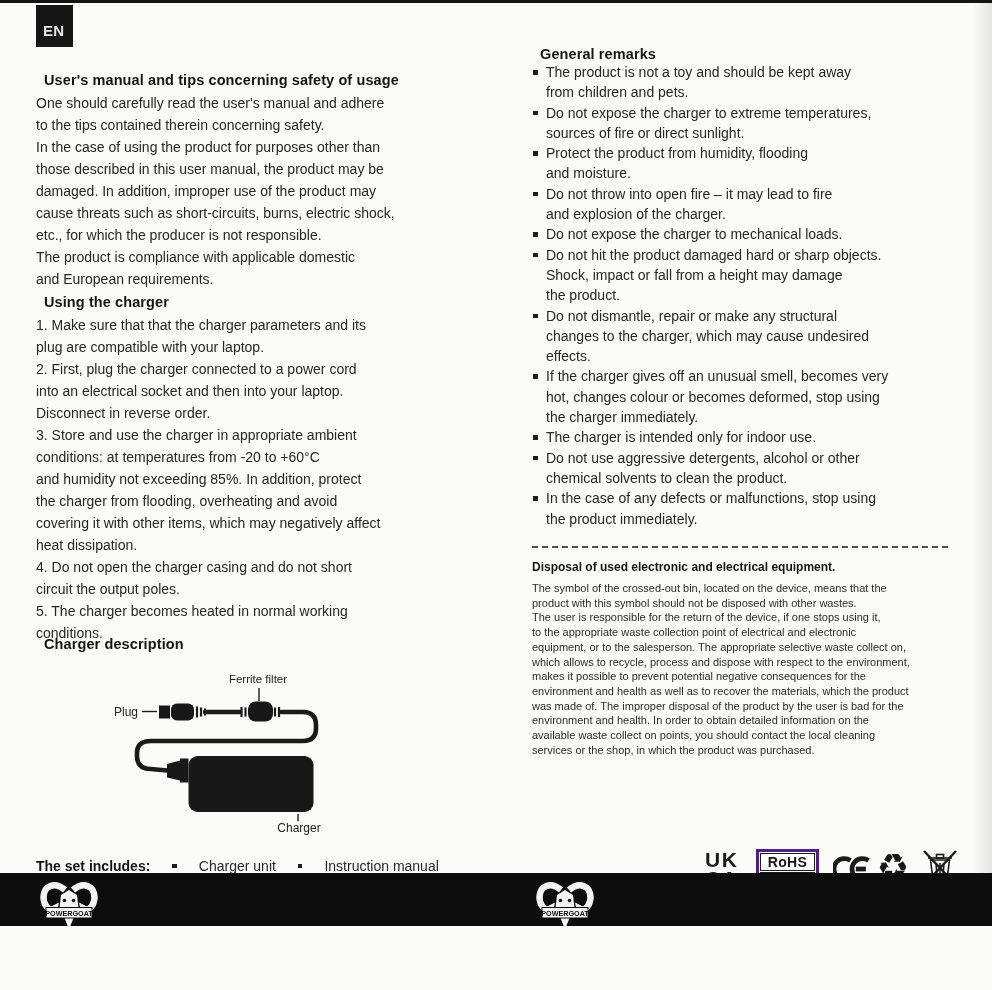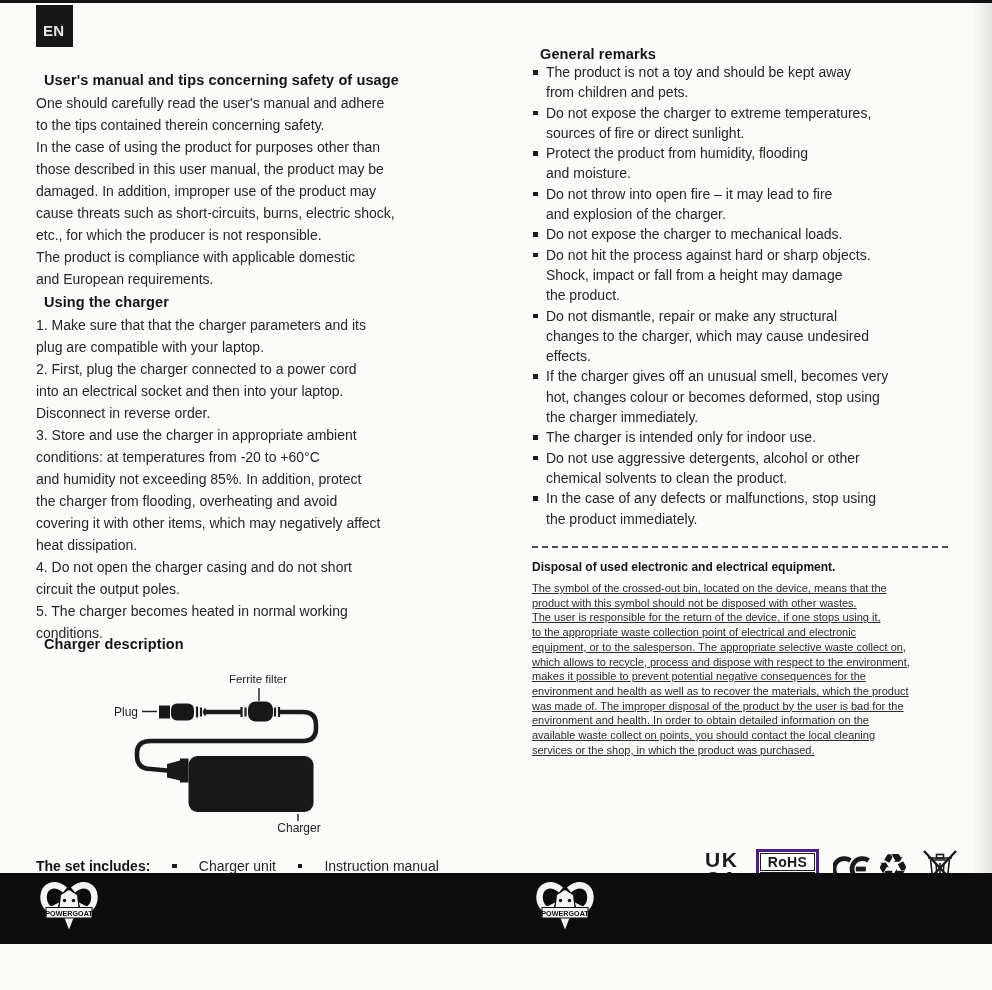--- a/index.html
+++ b/index.html
@@ -10,21 +10,21 @@
   .topline{position:absolute;left:0;top:0;width:992px;height:3px;background:#141414;}
   .scan-shade{position:absolute;right:0;top:0;width:20px;height:919px;
     background:linear-gradient(to right,rgba(0,0,0,0),rgba(0,0,0,0.09));pointer-events:none;}
   .lang-badge{
     position:absolute;left:36px;top:5px;width:37px;height:42px;background:#161616;
     color:#e5e5e5;font-weight:bold;font-size:15px;display:flex;align-items:center;
     padding-left:7px;box-sizing:border-box;padding-top:8px;letter-spacing:.3px;
   }
   h2.sec{position:absolute;margin:8px;font-size:14.5px;font-weight:bold;color:#141414;letter-spacing:.1px;}
   .body-text{position:absolute;margin:0;font-size:14px;line-height:22px;white-space:pre-line;color:#262626;}
-  .small-text{position:absolute;margin:0;font-size:11px;line-height:14.7px;white-space:pre-line;color:#2b2b2b;text-decoration:underline;}
+  .small-text{position:absolute;margin:0;font-size:11px;line-height:14.7px;white-space:pre-line;color:#2b2b2b;}
   .left-col{left:36px;width:462px;}
   ul.remarks{position:absolute;left:532px;top:62px;width:436px;margin:0;padding:0;list-style:none;
     font-size:14px;line-height:20.3px;}
   ul.remarks li{position:relative;padding-left:14px;white-space:pre-line;color:#262626;}
   ul.remarks li::before{content:"";position:absolute;left:1px;top:8px;width:4.5px;height:4.5px;background:#1c1c1c;}
   .dashed-sep{position:absolute;left:532px;top:546px;width:416px;border-top:2px dashed #4d4d4d;}
   .disposal-title{position:absolute;left:532px;top:560px;margin:0;font-size:12px;font-weight:bold;color:#141414;}
   .set-line{position:absolute;left:36px;top:858px;font-size:14px;display:flex;align-items:center;gap:22px;}
   .set-line .lbl{font-weight:bold;color:#141414;}
   .sq{display:inline-block;width:4.5px;height:4.5px;background:#1c1c1c;flex:0 0 auto;}
@@ -34,21 +34,21 @@
   .rohs{position:absolute;left:756px;top:849px;width:63px;height:34px;border:3px solid #4c1d95;
     box-sizing:border-box;display:flex;flex-direction:column;background:#fff;}
   .rohs .t{flex:1;display:flex;align-items:center;justify-content:center;border:1.5px solid #1b1b1b;
     margin:1px 1px 0 1px;font-weight:bold;font-size:14px;color:#171717;letter-spacing:.3px;}
   .rohs .b{height:12px;background:#171717;color:#fff;font-size:9.5px;display:flex;align-items:center;
     justify-content:center;margin:1px;letter-spacing:.2px;}
   .recycle{position:absolute;left:877px;top:848px;font-size:36px;line-height:38px;color:#161616;
     font-family:"DejaVu Sans",sans-serif;}
   .badge-svg{position:absolute;}
   
-  .footer-bar{position:absolute;left:0;top:873px;width:992px;height:71px;background:#0d0d0d;}
+  .footer-bar{position:absolute;left:0;top:873px;width:992px;height:53px;background:#0d0d0d;}
   .goat{position:absolute;top:3px;width:64px;height:62px;}
   .diagram-svg{position:absolute;left:100px;top:660px;}
 </style>
 </head>
 <body>
 
 <div class="page">
   <div class="topline"></div>
   <div class="scan-shade"></div>
 
@@ -129,21 +129,21 @@
   <ul class="remarks">
     <li>The product is not a toy and should be kept away
 from children and pets.</li>
     <li>Do not expose the charger to extreme temperatures,
 sources of fire or direct sunlight.</li>
     <li>Protect the product from humidity, flooding
 and moisture.</li>
     <li>Do not throw into open fire – it may lead to fire
 and explosion of the charger.</li>
     <li>Do not expose the charger to mechanical loads.</li>
-    <li>Do not hit the process against hard or sharp objects.
+    <li>Do not hit the product damaged hard or sharp objects.
 Shock, impact or fall from a height may damage
 the product.</li>
     <li>Do not dismantle, repair or make any structural
 changes to the charger, which may cause undesired
 effects.</li>
     <li>If the charger gives off an unusual smell, becomes very
 hot, changes colour or becomes deformed, stop using
 the charger immediately.</li>
     <li>The charger is intended only for indoor use.</li>
     <li>Do not use aggressive detergents, alcohol or other

